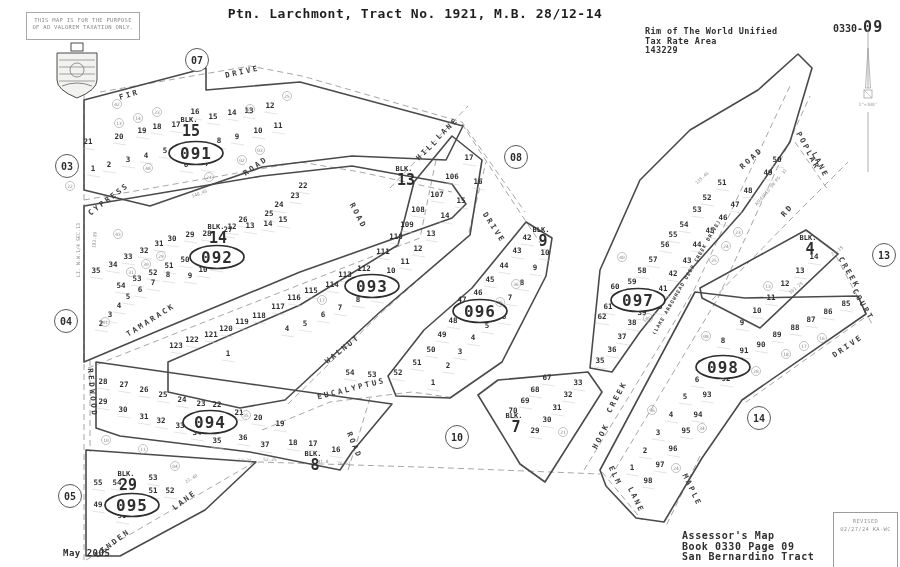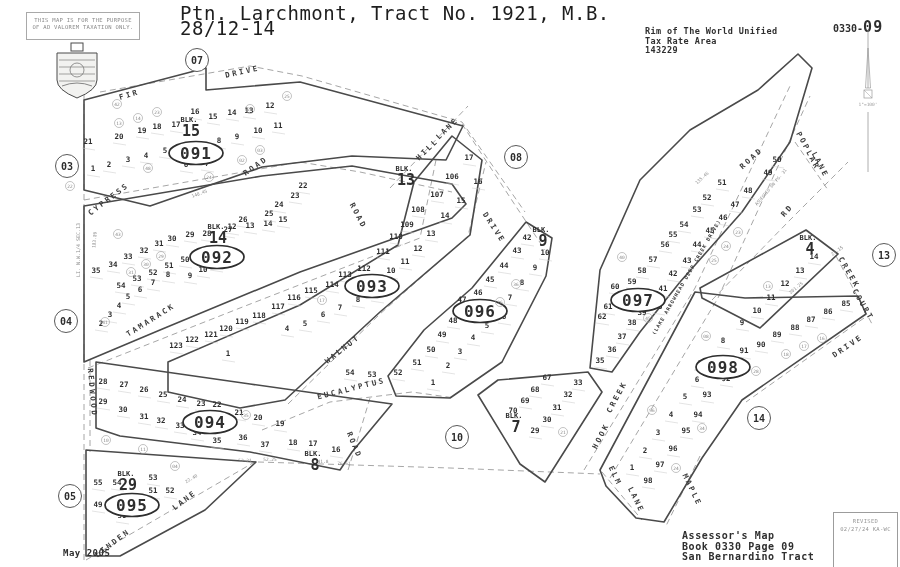--- a/index.html
+++ b/index.html
@@ -1,21 +1,21 @@
 <!DOCTYPE html>
 <html><head>
 <meta charset="utf-8">
 <style>
   html,body{margin:0;padding:0;background:#e8e8e8;}
   #page{position:relative;width:900px;height:567px;background:#ffffff;overflow:hidden;
         font-family:"DejaVu Sans Mono", monospace;color:#2f2f2f;}
   .abs{position:absolute;}
   #disclaimer{left:26px;top:12px;width:112px;height:22px;border:1px solid #a9a9a9;
               font-size:5.5px;line-height:7px;color:#8a8a8a;text-align:center;padding-top:4px;letter-spacing:.3px;}
-  #title{left:180px;top:6px;width:470px;font-size:19px;font-weight:normal;
+  #title{left:180px;top:6px;width:470px;text-align:center;font-size:13px;font-weight:bold;
          letter-spacing:.5px;line-height:15px;color:#1e1e1e;}
   #district{left:645px;top:11px;font-size:8.5px;font-weight:bold;line-height:9.5px;letter-spacing:.4px;margin-top:16px;}
   #pagecode{left:833px;top:9px;font-size:10px;font-weight:bold;margin-top:9px;}
   #pagecode .big{font-size:15px;font-weight:bold;letter-spacing:1px;}
   #footer{left:682px;top:531px;font-size:10px;font-weight:bold;line-height:10.5px;letter-spacing:.6px;}
   #revised{left:833px;top:512px;width:63px;height:50px;border:1px solid #9c9c9c;
            font-size:5.5px;color:#979797;text-align:center;padding-top:4px;line-height:8px;letter-spacing:.3px;}
   #mapdate{left:28px;top:548px;font-size:9px;font-weight:bold;letter-spacing:.5px;padding-left:35px;}
   svg text{font-family:"DejaVu Sans Mono", monospace;}
 </style>

